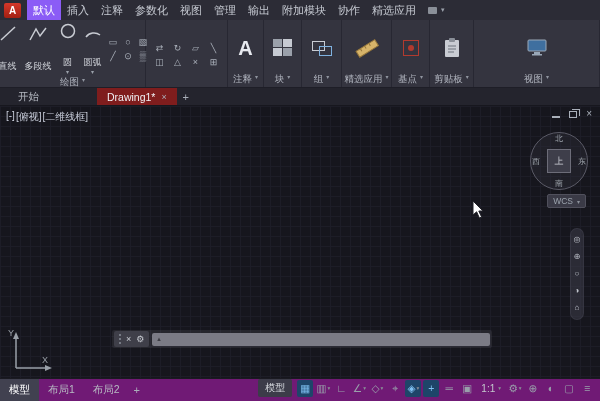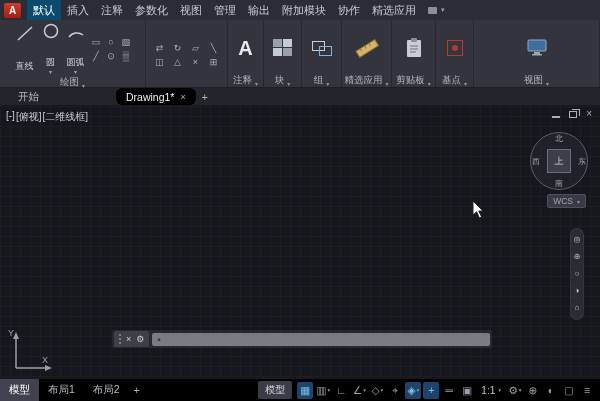--- a/index.html
+++ b/index.html
@@ -5,30 +5,30 @@
   * { box-sizing: border-box; margin: 0; padding: 0; }
   html,body { width:600px; height:401px; overflow:hidden; }
   body { background:#1b1b22; font-family:"Liberation Sans", sans-serif; cursor:default; }
   #app { position:relative; width:600px; height:401px; }
 
   
   .menubar { height:20px; background:#2c2c36; display:flex; align-items:center; padding:0 4px; }
   .logo { width:17px; height:15px; background:linear-gradient(#d5382a,#a32012); border-radius:2px;
           color:#fff; font-size:10px; font-weight:bold; display:flex; align-items:center; justify-content:center; margin-right:6px; }
   .menu-item { font-size:11px; color:#c6cad2; padding:0 6px; height:20px; line-height:20px; white-space:nowrap; }
-  .menu-item.active { background:#0c4a6e; color:#ffffff; }
+  .menu-item.active { background:#8b5cf6; color:#ffffff; }
   .menu-overflow { display:flex; align-items:center; gap:4px; margin-left:6px; }
   .menu-overflow .box { width:9px; height:7px; background:#8a8f98; border-radius:1px; }
   .menu-overflow .caret { font-size:7px; color:#9aa0aa; }
 
   
   .ribbon { height:68px; background:#34343f; display:flex; border-bottom:1px solid #1e1e27; }
   .panel { height:100%; border-right:1px solid #272732; display:flex; flex-direction:column; }
   .panel-body { flex:1; display:flex; align-items:center; justify-content:center; gap:3px; padding:2px 3px 0; }
-  .panel-label { height:14px; display:flex; align-items:flex-end; justify-content:center; gap:3px;
+  .panel-label { height:14px; display:flex; align-items:flex-start; justify-content:center; gap:3px;
                  font-size:9.5px; color:#b2b6c0; white-space:nowrap; }
   .panel-label .caret { font-size:6px; color:#8f949e; }
   .p-draw{width:146px}.p-modify{width:82px}.p-annot{width:36px}.p-layers{width:42px}.p-block{width:38px}
   .p-props{width:40px}.p-groups{width:40px}.p-util{width:50px}.p-clip{width:44px}.p-base{width:38px}.p-view{flex:1}
 
   .bigbtn { display:flex; flex-direction:column; align-items:center; justify-content:center; gap:1px; padding:1px 2px; border-radius:2px; }
   .blabel { font-size:9px; color:#d2d5db; white-space:nowrap;margin-top:16px; }
   .bigbtn .caret { font-size:6px; color:#9aa0aa; line-height:5px; }
 
   .minigrid { display:grid; gap:2px; }
@@ -37,21 +37,21 @@
   .mini { height:12px; display:flex; align-items:center; justify-content:center; font-size:9px; color:#aab0ba; border-radius:1px; }
 
   .bigA { font-size:20px; font-weight:bold; color:#e8eaf0; line-height:22px; }
   .wheel { width:20px; height:20px; border-radius:50%; position:relative;
            background:conic-gradient(#d83b2c 0 60deg,#e09020 60deg 120deg,#ddd32e 120deg 180deg,#3aa93c 180deg 240deg,#3a6fc4 240deg 300deg,#b03ab0 300deg 360deg); }
   .wheel::after { content:""; position:absolute; left:7px; top:7px; width:6px; height:6px; border-radius:50%; background:#34343f; }
 
   
   .doctabs { height:18px; background:#24242d; display:flex; align-items:stretch; padding-left:8px; border-bottom:1px solid #17171e; }
   .dtab { font-size:10.5px; color:#b4b8c0; padding:0 10px; display:flex; align-items:center; gap:6px; white-space:nowrap; }
-  .dtab.active { background:#000000; color:#f0f1f4; margin-left:67px;border-radius:6px; }
+  .dtab.active { background:#7f1d1d; color:#f0f1f4; margin-left:48px; }
   .dtab .close { font-size:9px; color:#aab0ba; }
   .addtab { width:18px; display:flex; align-items:center; justify-content:center; color:#aab0ba; font-size:11px; }
 
   
   .canvas { position:relative; width:600px; height:272px; background-color:#16161d; overflow:hidden;
     background-image:
       linear-gradient(#1d1d27 1px, transparent 1px),
       linear-gradient(90deg,#1d1d27 1px, transparent 1px),
       linear-gradient(#242430 1px, transparent 1px),
       linear-gradient(90deg,#242430 1px, transparent 1px);
@@ -92,21 +92,21 @@
   .cmd-x { font-size:9px; color:#c9ccd3; line-height:9px; }
   .cmd-gear { font-size:9px; color:#c9ccd3; line-height:9px; }
   .cmd-field { flex:1; height:13px; background:#7b7b85; border-radius:2px; display:flex; align-items:center; padding:0 5px; }
   .cmd-field input { flex:1; background:transparent; border:none; outline:none; font-size:9.5px; color:#24242b; font-family:"Liberation Sans",sans-serif; }
   .cmd-field input::placeholder { color:#3a3a43; opacity:1; }
   .cmd-caret { font-size:7px; color:#3c3c44; }
 
   .cursor { position:absolute; left:472px; top:94px; }
 
   
-  .statusbar { height:23px; background:#000000; border-top:1px solid #1a1a21; display:flex; align-items:center; justify-content:space-between; }
+  .statusbar { height:23px; background:#701a75; border-top:1px solid #1a1a21; display:flex; align-items:flex-start; justify-content:space-between; }
   .lay-tabs { display:flex; height:100%; align-items:stretch; }
   .ltab { font-size:10.5px; color:#b7bbc3; padding:0 9px; display:flex; align-items:center; white-space:nowrap; }
   .ltab.active { background:#414150; color:#ffffff; }
   .addlayout { width:16px; display:flex; align-items:center; justify-content:center; color:#aab0ba; font-size:11px; }
   .sb-right { display:flex; align-items:center; gap:2px; padding-right:5px; }
   .sb-model { background:#3c3c49; color:#d8dbe0; font-size:10px; padding:2px 7px; border-radius:2px; margin-right:3px; white-space:nowrap; }
   .toggle { min-width:16px; height:17px; display:flex; align-items:center; justify-content:center;
             font-size:10.5px; color:#99a0ab; border-radius:2px; padding:0 1px; }
   .toggle.active { background:#1e4569; color:#7fc1f2; }
   .tcaret { font-size:5.5px; margin-left:1px; color:#8a8f98; }
@@ -139,20 +139,26 @@
 
     <div class="panel p-draw">
       <div class="panel-body">
         <div class="bigbtn">
           <svg width="20" height="18">
               <line x1="3" y1="15" x2="17" y2="2" stroke="#c9ccd3" stroke-width="1.5"></line>
             </svg>
           <span class="blabel">直线</span>
         </div>
         <div class="bigbtn">
+          <svg width="20" height="18">
+              <polyline points="2,15 8,4 12,11 18,3" fill="none" stroke="#c9ccd3" stroke-width="1.5"></polyline>
+            </svg>
+          <span class="blabel">多段线</span>
+        </div>
+        <div class="bigbtn">
           <svg width="18" height="16">
               <circle cx="9" cy="8" r="6.5" fill="none" stroke="#c9ccd3" stroke-width="1.5"></circle>
             </svg>
           <span class="blabel">圆</span>
           <span class="caret">▾</span>
         </div>
         <div class="bigbtn">
           <svg width="18" height="16">
               <path d="M2,14 A10,10 0 0 1 16,12" fill="none" stroke="#c9ccd3" stroke-width="1.5"></path>
             </svg>
@@ -239,45 +245,45 @@
             <line x1="16" y1="7" x2="16" y2="10" stroke="#97783c"></line>
           </g>
         </svg>
       </div>
       <div class="panel-label">
         <span>精选应用</span>
         <span class="caret">▾</span>
       </div>
     </div>
 
+    <div class="panel p-base">
+      <div class="panel-body">
+        <svg width="20" height="20">
+          <rect x="2.5" y="2.5" width="15" height="15" fill="none" stroke="#b23a2e"></rect>
+          <circle cx="10" cy="10" r="3" fill="#b23a2e"></circle>
+        </svg>
+      </div>
+      <div class="panel-label">
+        <span>基点</span>
+        <span class="caret">▾</span>
+      </div>
+    </div>
+
     <div class="panel p-clip">
       <div class="panel-body">
         <svg width="20" height="21">
           <rect x="3" y="3" width="14" height="17" rx="1" fill="#c9ccd3"></rect>
           <rect x="7" y="1" width="6" height="4" rx="1" fill="#8a8f98"></rect>
           <line x1="6" y1="9" x2="14" y2="9" stroke="#6d727c"></line>
             <line x1="6" y1="12" x2="14" y2="12" stroke="#6d727c"></line>
           <line x1="6" y1="15" x2="12" y2="15" stroke="#6d727c"></line>
         </svg>
       </div>
       <div class="panel-label">
         <span>剪贴板</span>
-        <span class="caret">▾</span>
-      </div>
-    </div>
-
-    <div class="panel p-base">
-      <div class="panel-body">
-        <svg width="20" height="20">
-          <rect x="2.5" y="2.5" width="15" height="15" fill="none" stroke="#b23a2e"></rect>
-          <circle cx="10" cy="10" r="3" fill="#b23a2e"></circle>
-        </svg>
-      </div>
-      <div class="panel-label">
-        <span>基点</span>
         <span class="caret">▾</span>
       </div>
     </div>
 
     <div class="panel p-view">
       <div class="panel-body">
         <svg width="22" height="19">
           <rect x="2" y="2" width="18" height="11" rx="1" fill="#3f6f9f" stroke="#9aa8b8"></rect>
           <rect x="8" y="14" width="6" height="2" fill="#9aa8b8"></rect>
           <rect x="6" y="16" width="10" height="1.5" fill="#9aa8b8"></rect>

